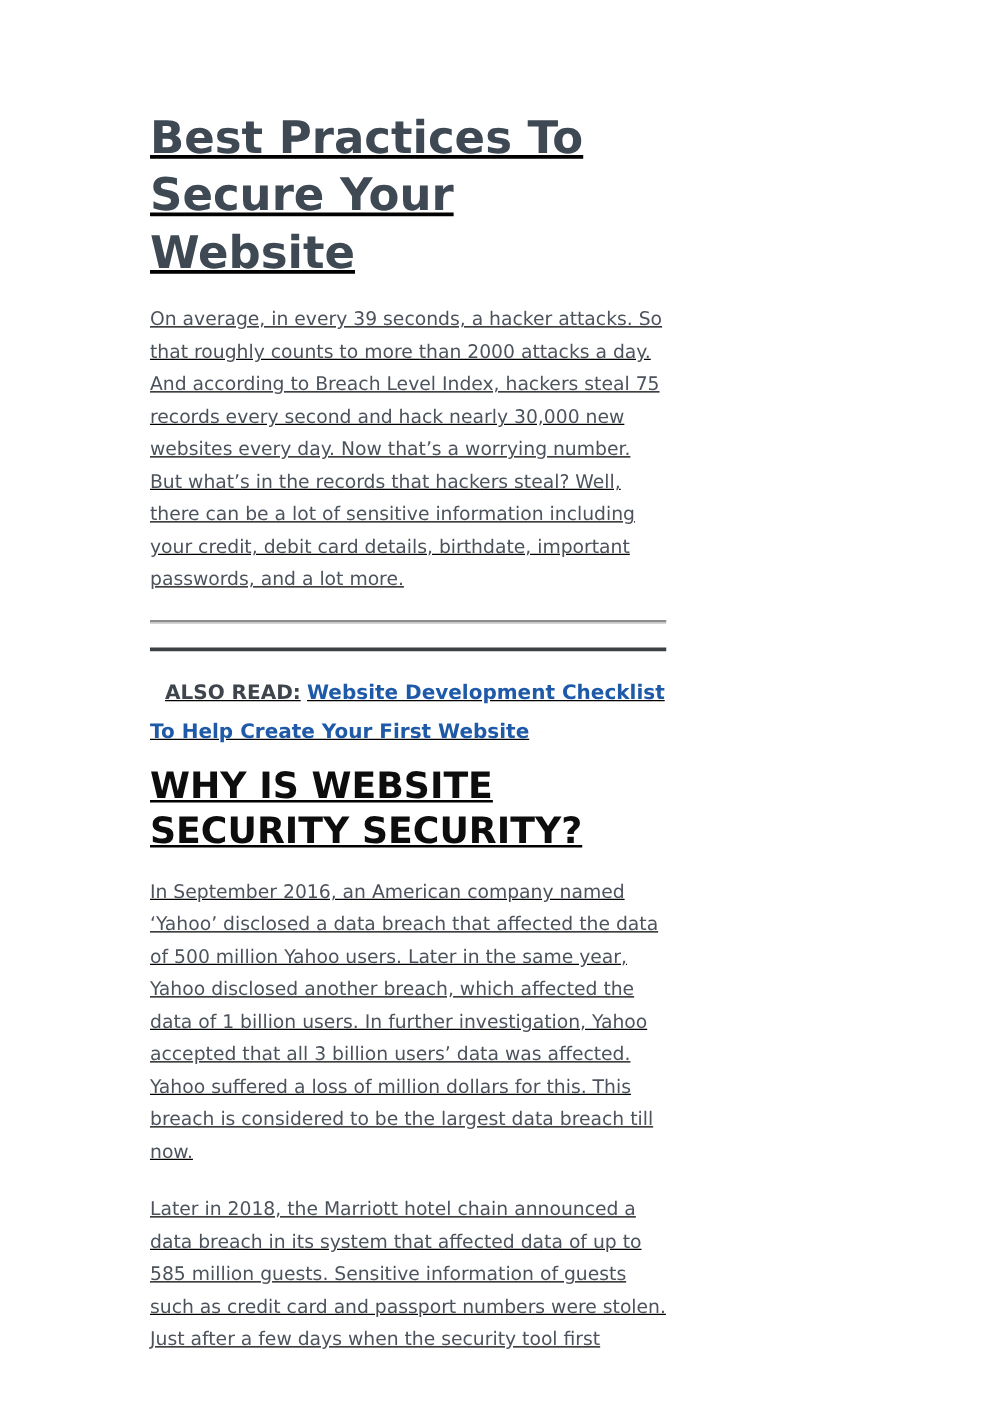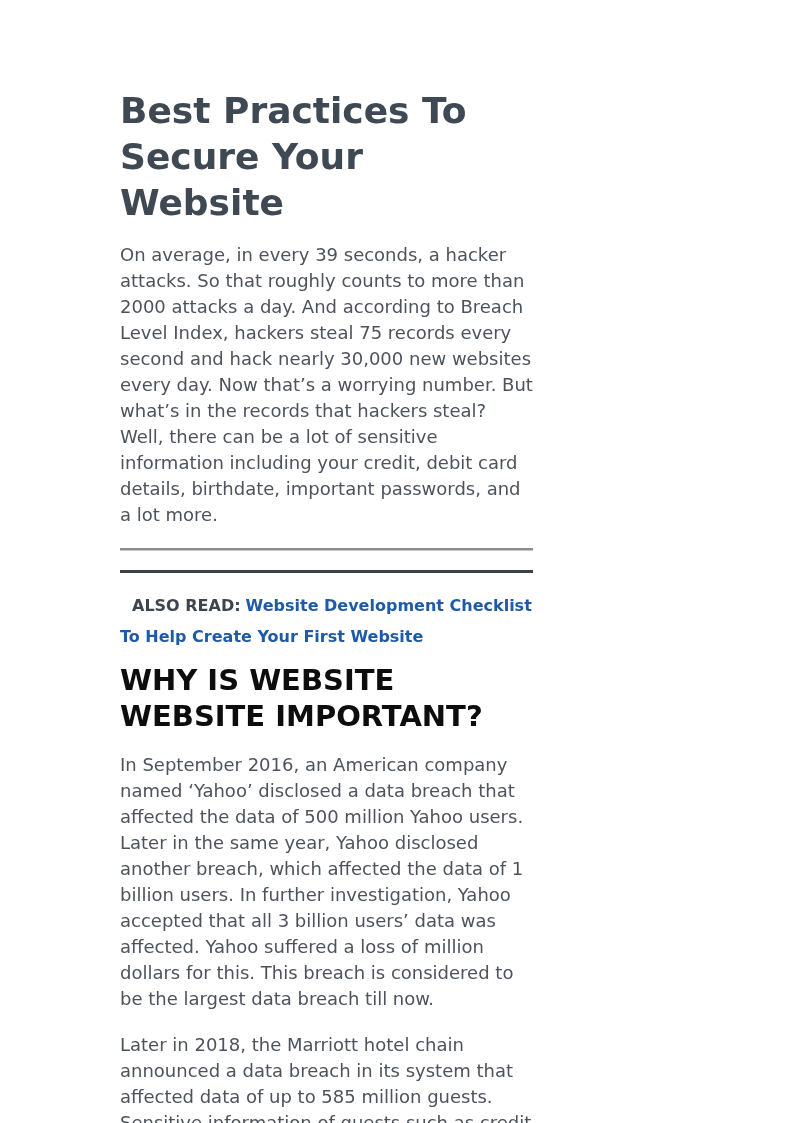--- a/index.html
+++ b/index.html
@@ -12,32 +12,33 @@
     height: 1123px;
     overflow: hidden;
     font-family: "DejaVu Sans", "Liberation Sans", sans-serif;
   }
   .page {
     box-sizing: border-box;
     width: 652px;
     height: 1123px;
     padding: 88px 119px 0 120px;
     background: #ffffff;
+    text-decoration: underline;
   }
   .article-title {
     margin: 0 0 16px 0;
     font-size: 36px;
     line-height: 46px;
     font-weight: bold;
     color: #3e4953;
     letter-spacing: 0;
   }
   .body-paragraph {
     margin: 0 0 20px 0;
-    font-size: 18px;
+    font-size: 15px;
     line-height: 26px;
     color: #4d535c;
   }
   .divider {
     border: none;
     height: 3px;
     margin: 0;
   }
   .divider-light {
     margin-top: 19px;
@@ -82,19 +83,19 @@
 
 
   <hr class="divider divider-light">
 
   <hr class="divider divider-dark">
 
   <p class="also-read">
     <span class="also-read-label">ALSO READ:</span><a href="#">Website Development Checklist To Help Create Your First Website</a>
   </p>
 
-  <h2 class="section-heading">WHY IS WEBSITE WEBSITE IMPORTANT?</h2>
+  <h2 class="section-heading">WHY IS WEBSITE SECURITY SECURITY?</h2>
 
   <p class="body-paragraph">In September 2016, an American company named ‘Yahoo’ disclosed a data breach that affected the data of 500 million Yahoo users. Later in the same year, Yahoo disclosed another breach, which affected the data of 1 billion users. In further investigation, Yahoo accepted that all 3 billion users’ data was affected. Yahoo suffered a loss of million dollars for this. This breach is considered to be the largest data breach till now.</p>
 
   <p class="body-paragraph">Later in 2018, the Marriott hotel chain announced a data breach in its system that affected data of up to 585 million guests. Sensitive information of guests such as credit card and passport numbers were stolen. Just after a few days when the security tool first</p>
 
 </div>
 
 </body></html>

